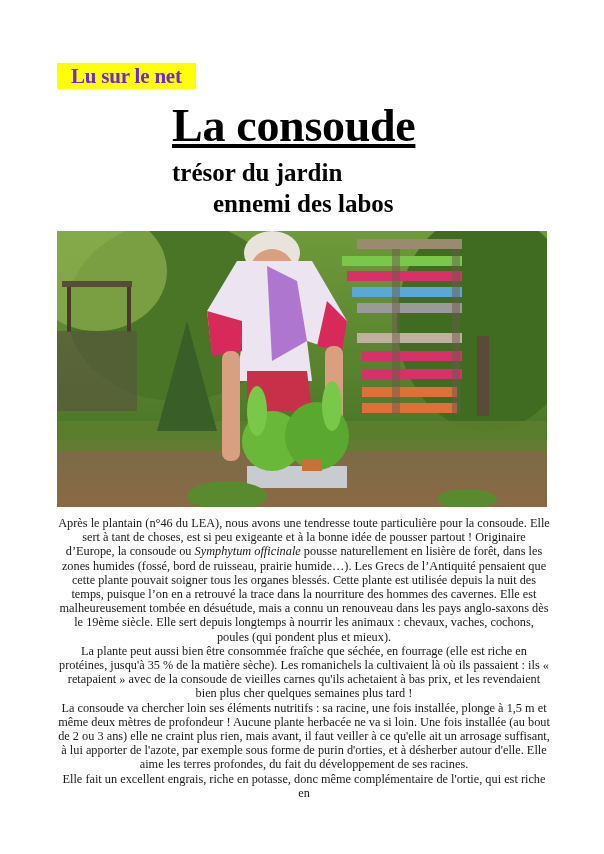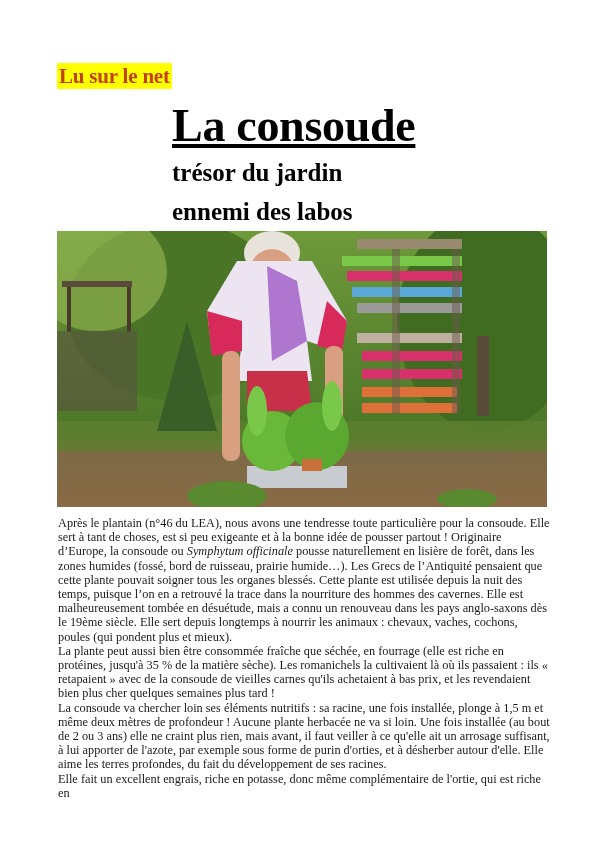--- a/index.html
+++ b/index.html
@@ -2,46 +2,46 @@
 <html><head>
   <meta charset="utf-8">
   <style>
     html, body { margin: 0; padding: 0; }
     body {
       width: 604px; height: 854px; background: #ffffff; position: relative;
       overflow: hidden; font-family: "Liberation Serif", "DejaVu Serif", serif; color: #111;
     }
     .label {
       position: absolute; left: 57px; top: 63px;
-      background: #ffff00; color: #c2410c;
-      font-weight: bold; font-size: 21px; line-height: 26px; padding: 0 2px;
+      background: #ffff00; color: #6d28d9;
+      font-weight: bold; font-size: 21px; line-height: 26px; padding: 0 14px;
       letter-spacing: -0.2px;
     }
     .title {
       position: absolute; left: 172px; top: 98px;
       font-weight: bold; font-size: 46px; line-height: 56px; margin: 0; color: #000;
       letter-spacing: -0.3px;
       text-decoration: underline;
     }
     .subtitle {
       position: absolute; left: 172px; font-weight: bold; font-size: 25px;
       line-height: 30px; color: #000; margin: 0;
     }
     .sub1 { top: 158px; }
-    .sub2 { top: 197px; }
+    .sub2 { top: 189px; margin-left: 41px; }
     .photo {
       position: absolute; left: 57px; top: 231px; width: 490px; height: 276px;
       overflow: hidden; background: #6e8a3c;
     }
     .photo svg { display: block; }
     .body-text {
       position: absolute; left: 58px; top: 516px; width: 492px;
       font-size: 12.3px; line-height: 14.2px; color: #1a1a1a;
     }
-    .body-text p { margin: 0; }
+    .body-text p { margin: 0; text-align: center; }
   </style>
 </head>
 <body>
 
 <div class="label">Lu sur le net</div>
 <h1 class="title">La consoude</h1>
 <h2 class="subtitle sub1">trésor du jardin</h2>
 <h2 class="subtitle sub2">ennemi des labos</h2>
 
 <div class="photo" title="Un homme aux cheveux blancs en chemise colorée tient un plateau de jeunes plants de consoude dans un jardin, devant une pile de palettes peintes (vert, rose, bleu, orange).">

